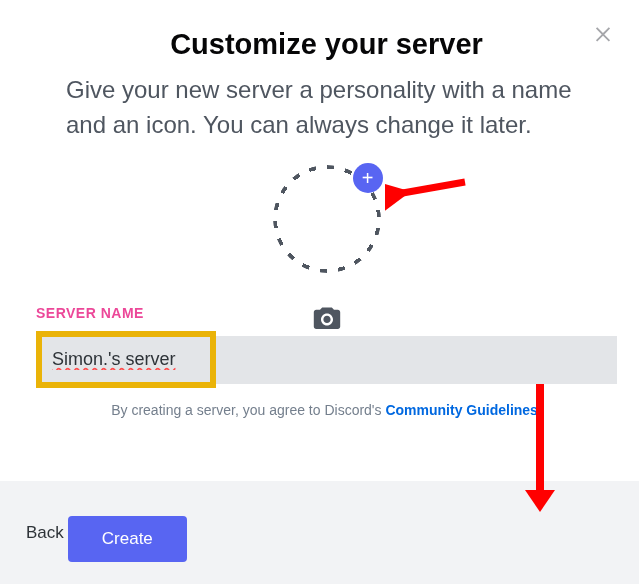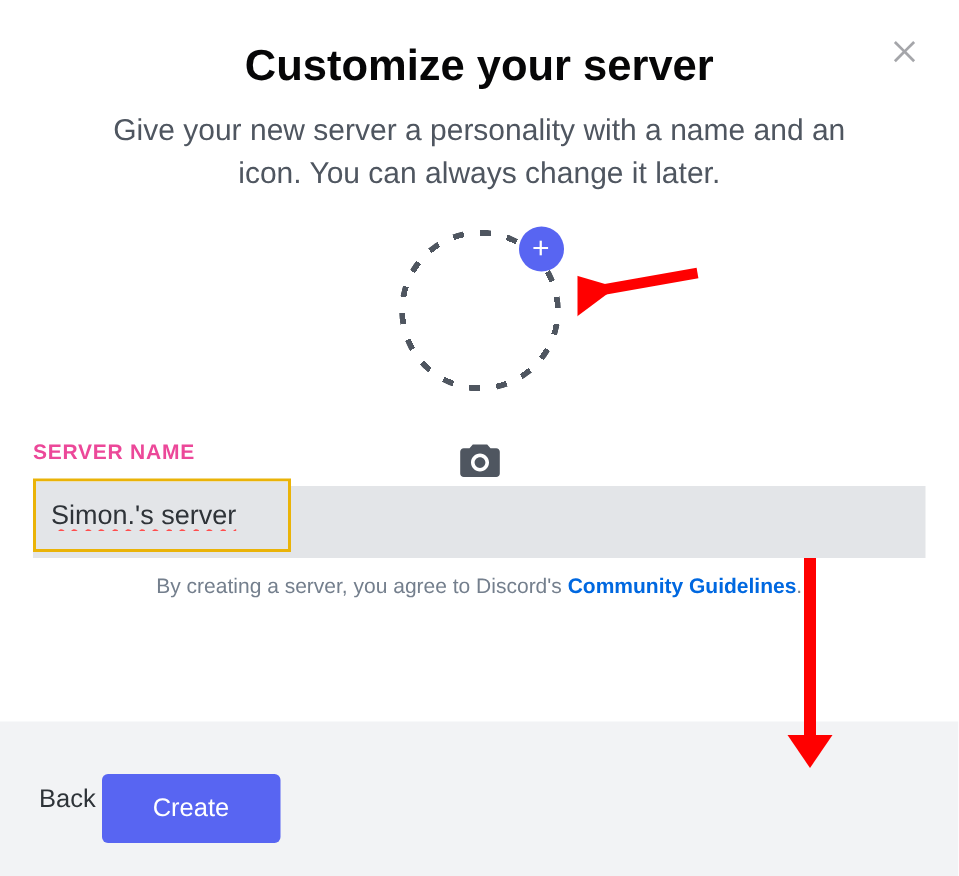--- a/index.html
+++ b/index.html
@@ -17,32 +17,31 @@
       right: 22px;
       width: 28px;
       height: 28px;
       cursor: pointer;
       display: flex;
       align-items: center;
       justify-content: center;
     }
     .close-btn svg { fill: #a5a6aa; }
     .content {
-      padding: 28px 22px 0 22px;
+      padding: 28px 22px 0 36px;
     }
     .title {
       text-align: center;
       font-size: 29px;
       font-weight: 700;
       color: #060607;
       margin-bottom: 12px;
     }
     .subtitle {
-      text-align: center;
-      font-size: 20px;
+      font-size: 24px;
       color: #4f5660;
       line-height: 1.45;
       padding: 0 30px;
       margin-bottom: 22px;
     }
     .upload-area {
       display: flex;
       justify-content: center;
       margin-bottom: 32px;
       position: relative;
@@ -100,21 +99,21 @@
     }
     .field-label {
       font-size: 14px;
       font-weight: 700;
       color: #ec4899;
       letter-spacing: 0.5px;
       margin-bottom: 10px;
       margin-top: 24px;
     }
     .input-wrap {
-      border: 2px solid #eab308;
+      border: 6px solid #eab308;
       display: inline-block;
       padding: 0;
       margin-bottom: 0;
       position: relative;
       z-index: 2;
     }
     .name-row {
       position: relative;
       margin-bottom: 14px;
     }

